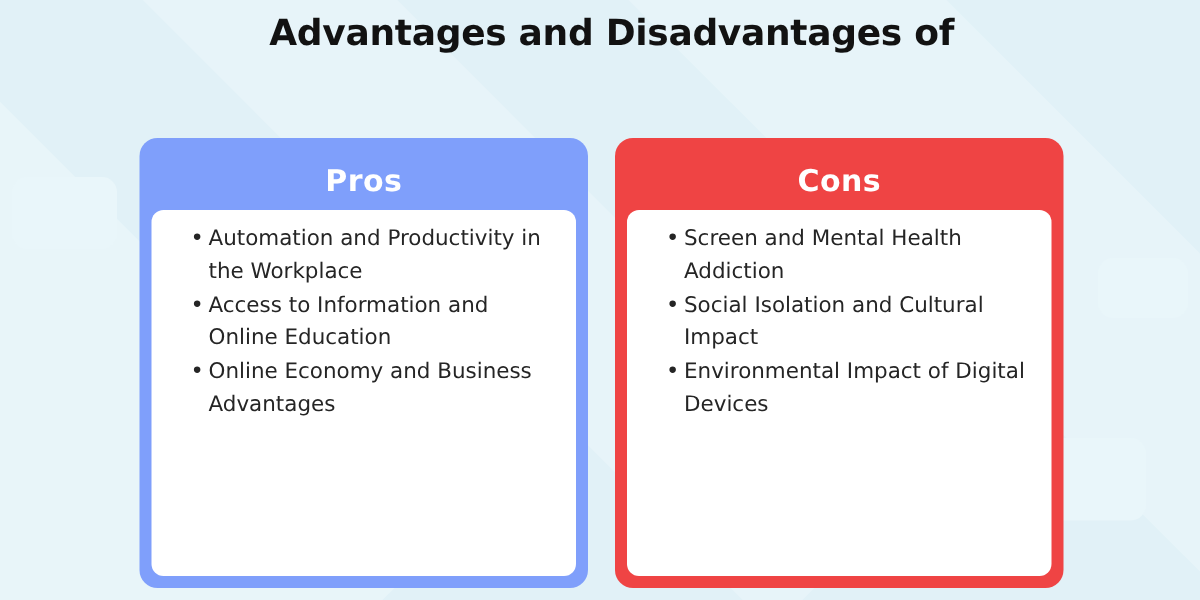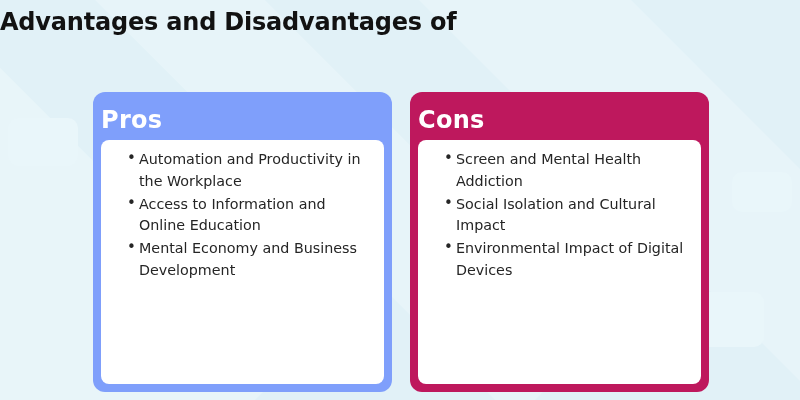--- a/index.html
+++ b/index.html
@@ -65,21 +65,21 @@
   .sq-a { width: 80px; height: 55px; right: 36px; top: 292px; }
   .sq-b { width: 60px; height: 40px; right: 8px; top: 172px; }
   .sq-c { width: 70px; height: 48px; left: 8px; top: 118px; background: #e9f6fa; }
 
   
   .title {
     position: absolute;
     top: 8px;
     left: 0;
     width: 636px;
-    text-align: left;
+    text-align: right;
     font-size: 24px;
     font-weight: bold;
     line-height: 29px;
     color: #121212;
     letter-spacing: -0.2px;
   }
   .title-line { display: block; }
 
   
   .cards {
@@ -94,27 +94,27 @@
   .card {
     width: 299px;
     height: 300px;
     border-radius: 12px;
     box-sizing: border-box;
     padding: 8px;
     display: flex;
     flex-direction: column;
   }
   .card-pros { background: #7f9ffb; }
-  .card-cons { background: #be185d; }
+  .card-cons { background: #ef4444; }
 
   .card-header {
     height: 40px;
     line-height: 40px;
-    text-align: left;
-    font-size: 24px;
+    text-align: center;
+    font-size: 20px;
     font-weight: bold;
     color: #ffffff;
     letter-spacing: 0.3px;
     flex: 0 0 auto;
   }
 
   .card-body {
     flex: 1 1 auto;
     background: #ffffff;
     border-radius: 8px;
@@ -164,21 +164,21 @@
   </div>
 
   <div class="cards">
 
     <div class="card card-pros">
       <div class="card-header">Pros</div>
       <div class="card-body">
         <ul class="bullet-list">
           <li>Automation and Productivity in the Workplace</li>
           <li>Access to Information and Online Education</li>
-          <li>Mental Economy and Business Development</li>
+          <li>Online Economy and Business Advantages</li>
         </ul>
       </div>
     </div>
 
     <div class="card card-cons">
       <div class="card-header">Cons</div>
       <div class="card-body">
         <ul class="bullet-list">
           <li>Screen and Mental Health Addiction</li>
           <li>Social Isolation and Cultural Impact</li>

